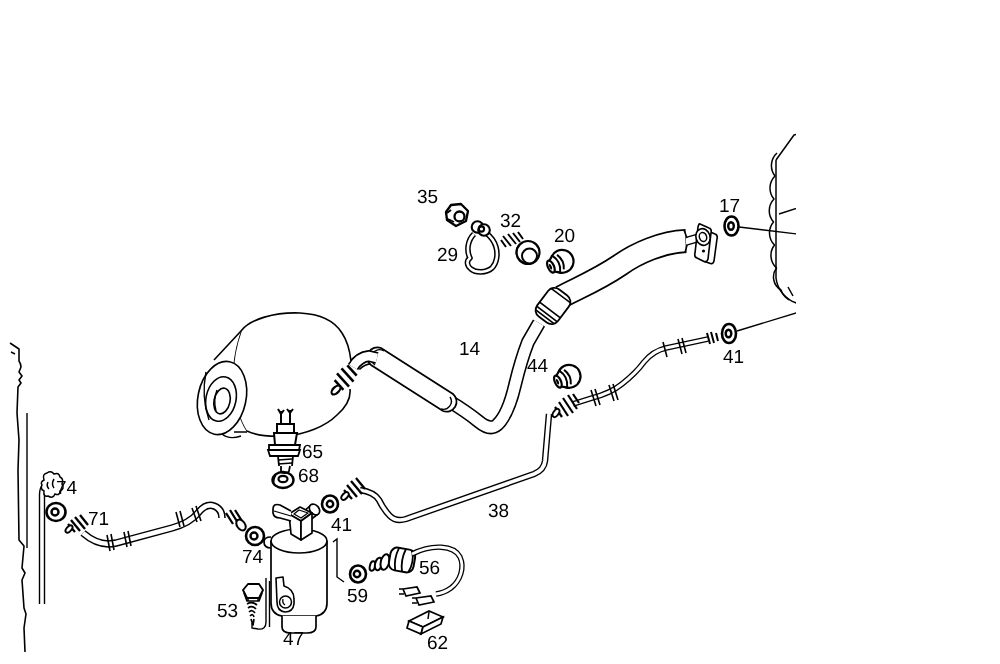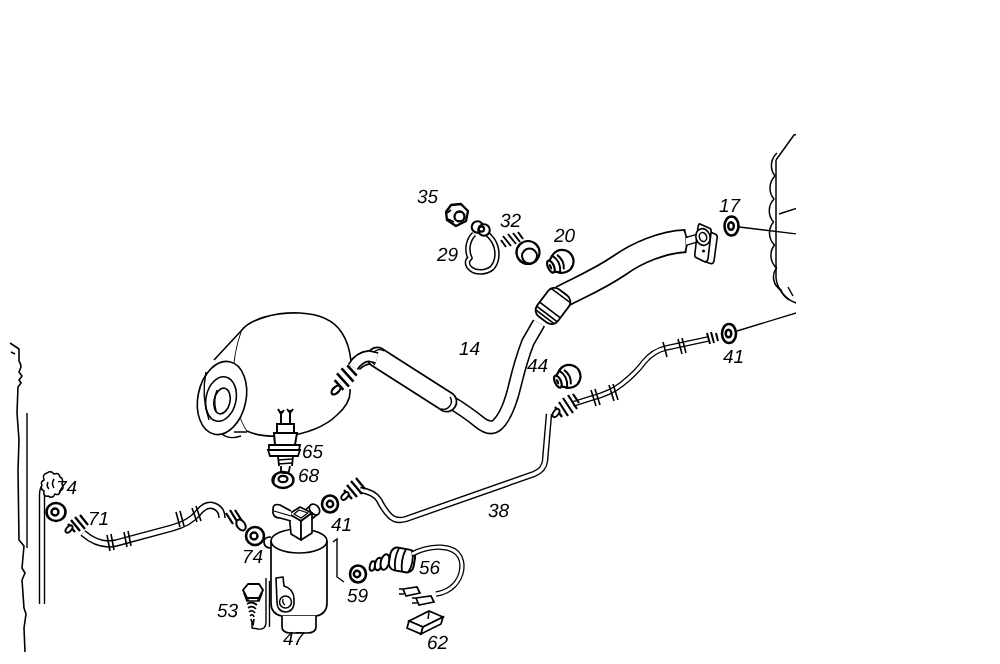--- a/index.html
+++ b/index.html
@@ -1,16 +1,16 @@
 <!DOCTYPE html>
 <html><head>
 <meta charset="utf-8">
 <style>
 html,body{margin:0;padding:0;background:#fff;}
-#wrap{position:relative;width:796px;height:664px;background:#fff;overflow:hidden;filter:grayscale(1);font-style:italic;}
+#wrap{position:relative;width:796px;height:664px;background:#fff;overflow:hidden;filter:grayscale(1);}
 svg{position:absolute;top:0;left:0;}
 text{font-family:"Liberation Sans",sans-serif;font-size:19px;fill:#000;-webkit-font-smoothing:antialiased;text-rendering:geometricPrecision;}
 </style>
 </head>
 <body>
 <div id="wrap">
 <svg width="1000" height="664" viewBox="0 0 1000 664">
 <rect x="0" y="0" width="1000" height="664" fill="#ffffff"></rect>
 
 <g id="iconbox" stroke="#000" fill="none">

